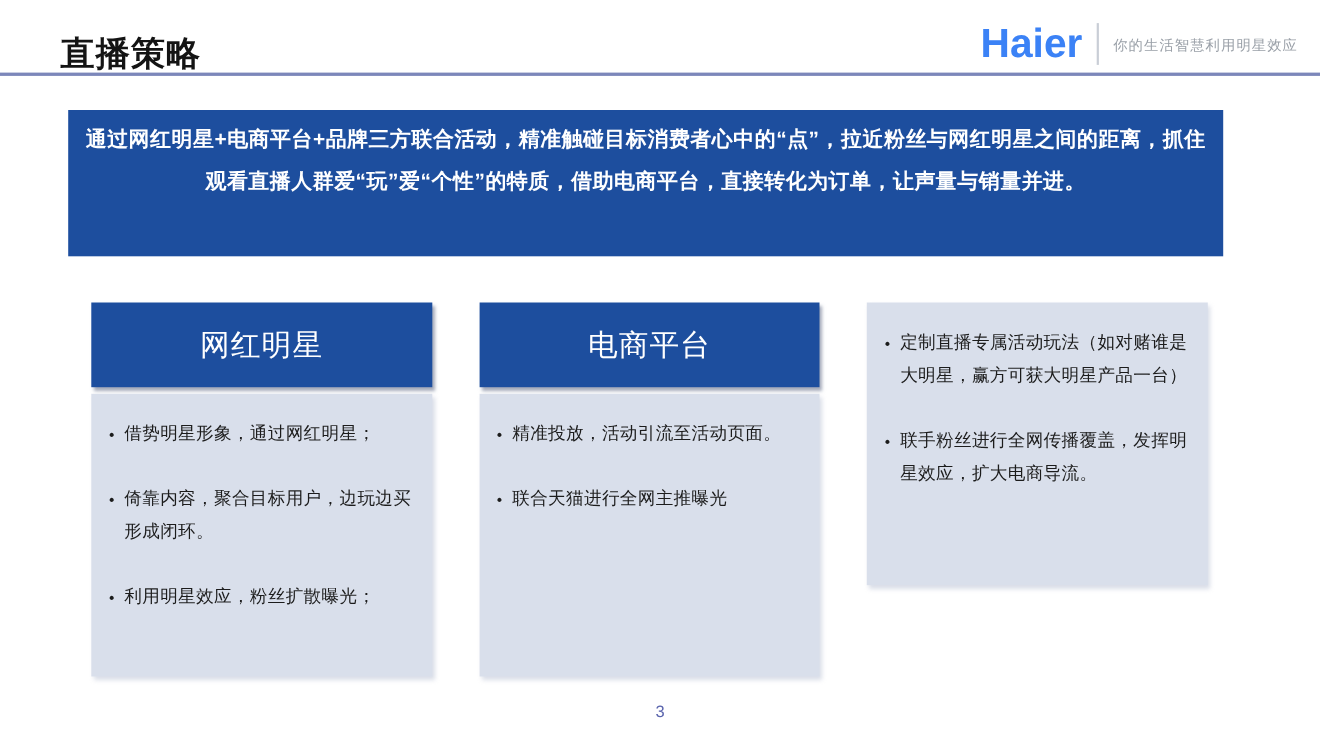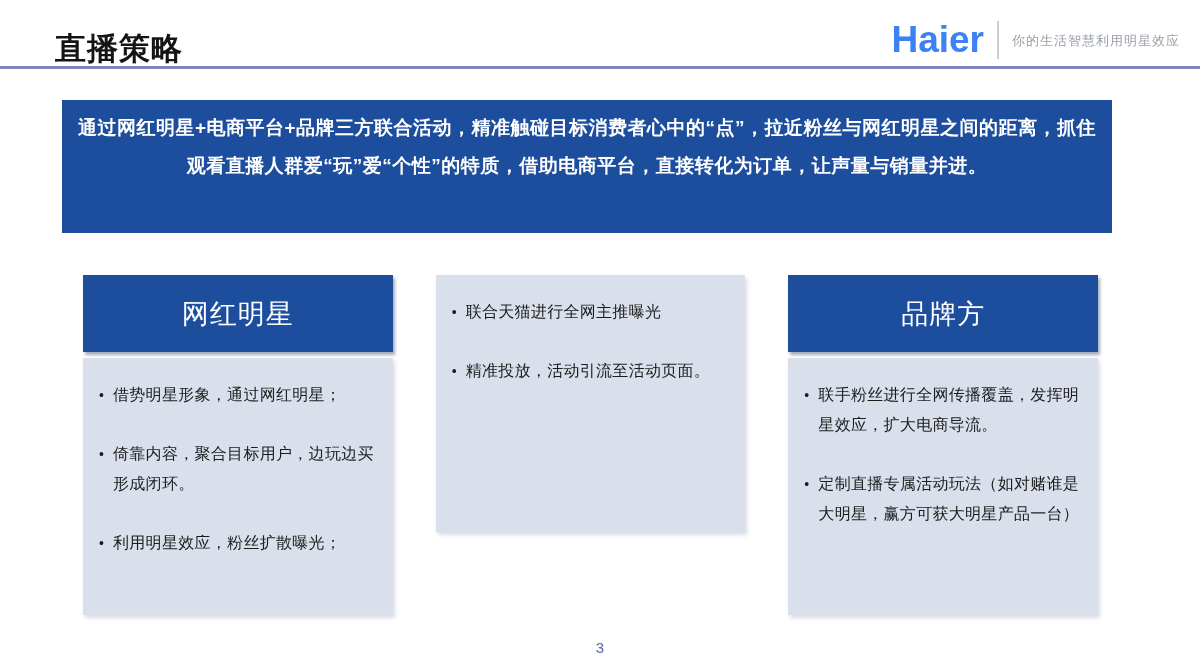--- a/index.html
+++ b/index.html
@@ -102,34 +102,34 @@
       <div class="card-body">
         <ul>
           <li>借势明星形象，通过网红明星；</li>
           <li>倚靠内容，聚合目标用户，边玩边买形成闭环。</li>
           <li>利用明星效应，粉丝扩散曝光；</li>
         </ul>
       </div>
     </div>
 
     <div class="card">
+      <div class="card-header">电商平台</div>
       <div class="card-body">
         <ul>
+          <li>精准投放，活动引流至活动页面。</li>
           <li>联合天猫进行全网主推曝光</li>
-          <li>精准投放，活动引流至活动页面。</li>
         </ul>
       </div>
     </div>
 
     <div class="card">
-      <div class="card-header">品牌方</div>
       <div class="card-body">
         <ul>
+          <li>定制直播专属活动玩法（如对赌谁是大明星，赢方可获大明星产品一台）</li>
           <li>联手粉丝进行全网传播覆盖，发挥明星效应，扩大电商导流。</li>
-          <li>定制直播专属活动玩法（如对赌谁是大明星，赢方可获大明星产品一台）</li>
         </ul>
       </div>
     </div>
 
   </div>
 
   <div class="footer-page">3</div>
 
 </div>
 

